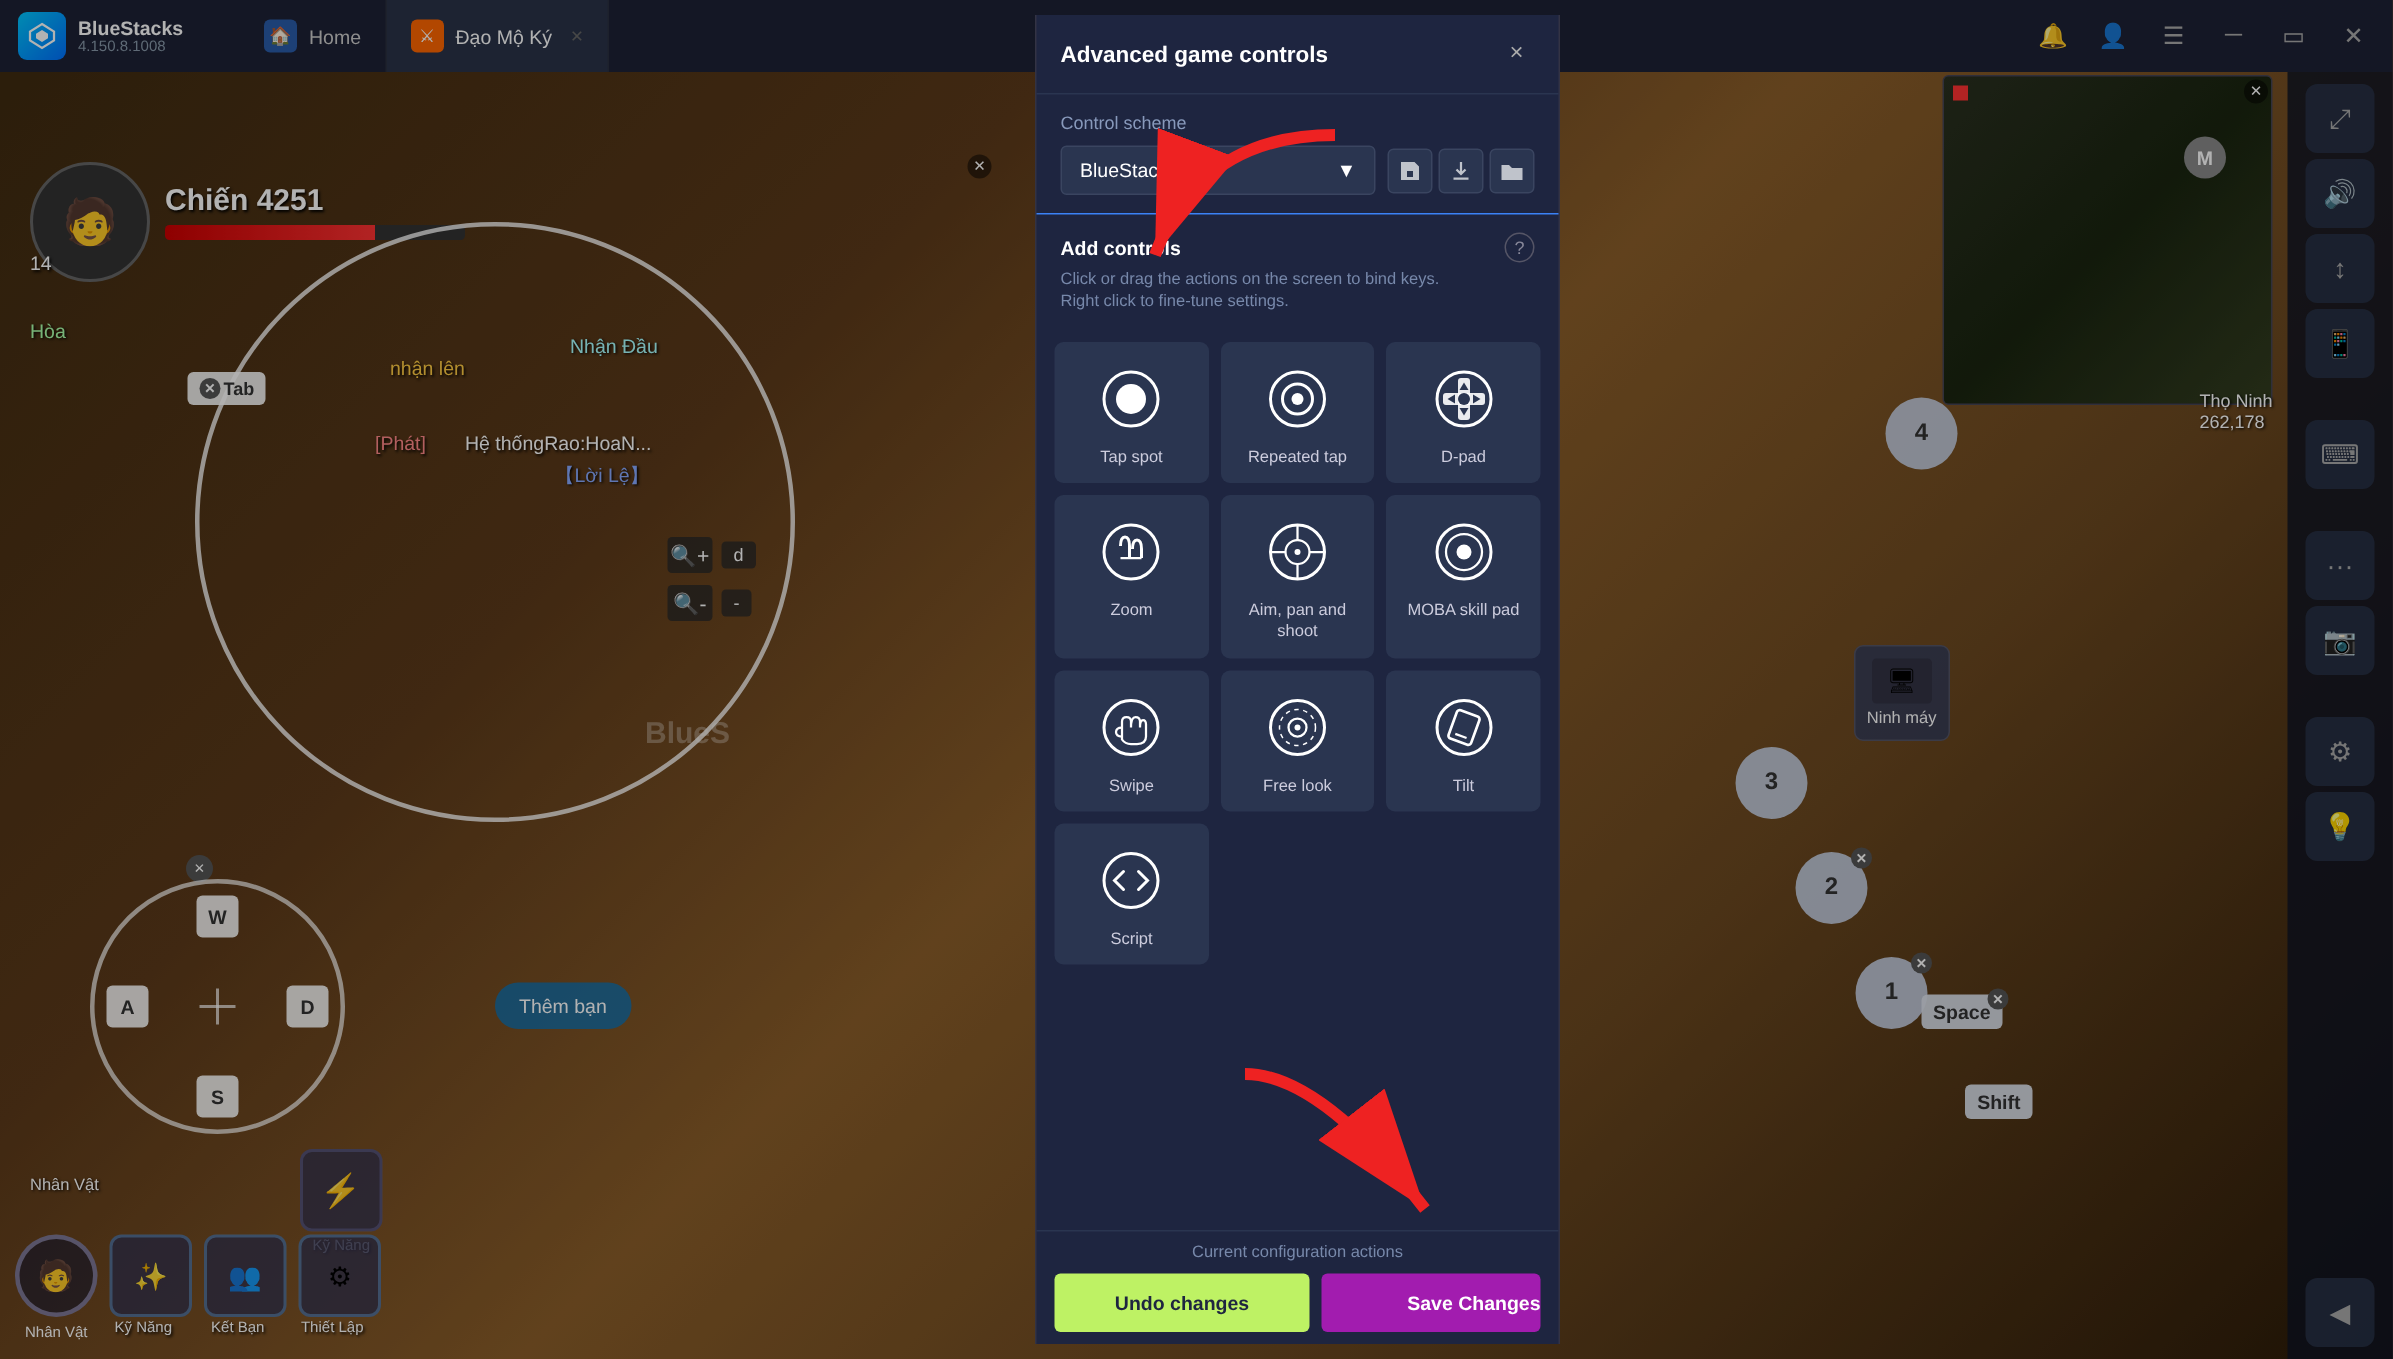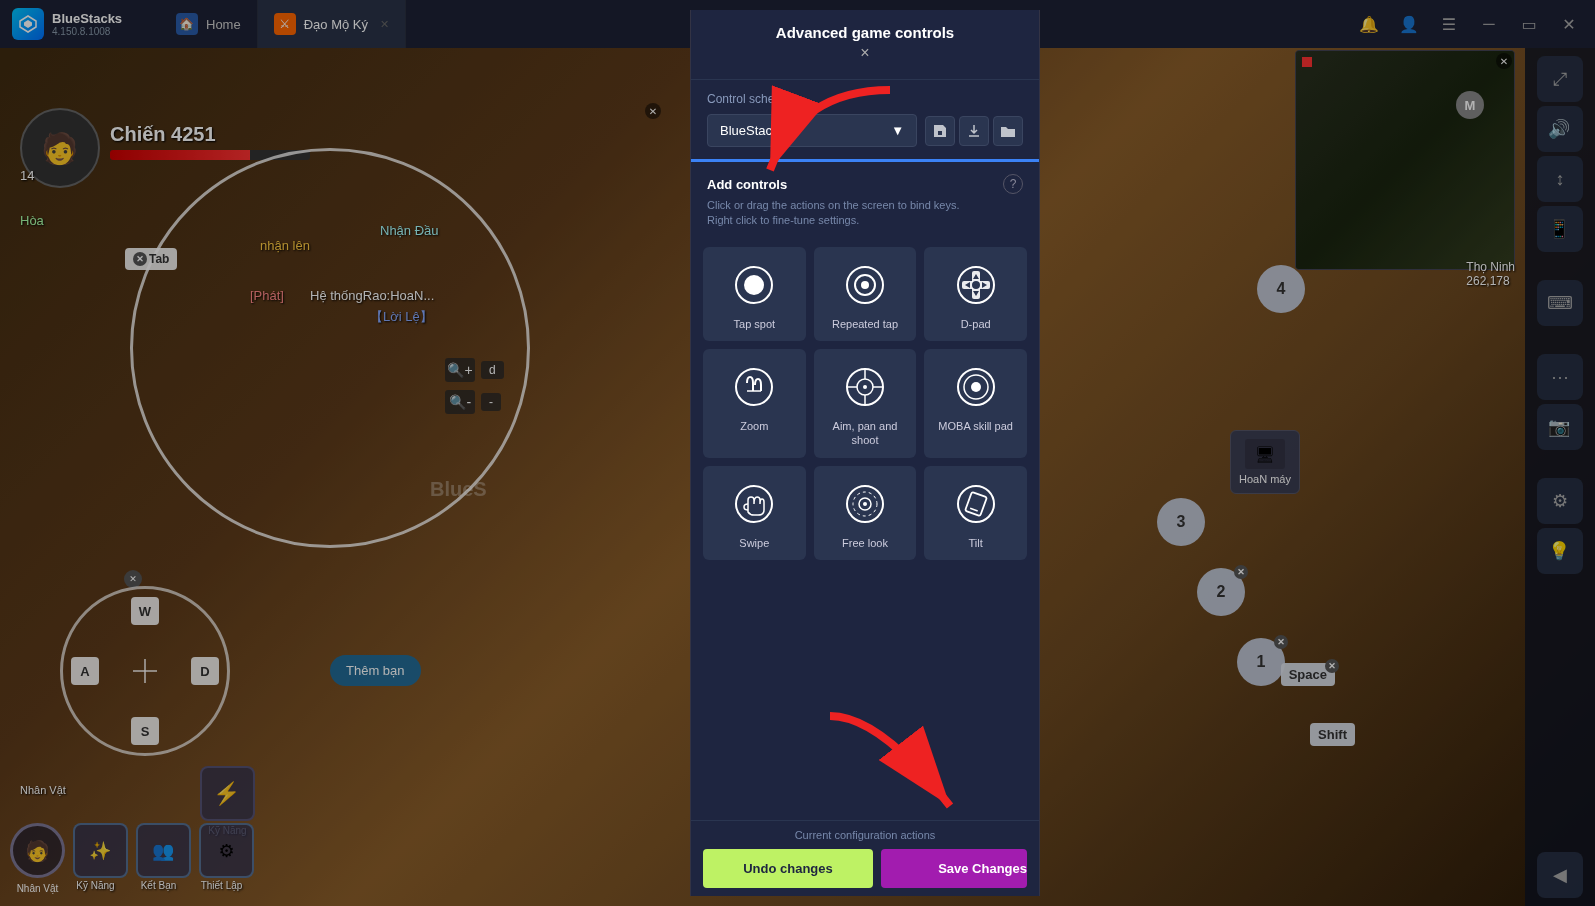--- a/index.html
+++ b/index.html
@@ -403,21 +403,20 @@
       display: flex;
       flex-direction: column;
     }
 
     .panel-header {
       display: flex;
       align-items: center;
       justify-content: space-between;
       padding: 14px 16px;
       border-bottom: 1px solid #2a3550;
-      flex-direction: column;
     }
 
     .panel-title {
       color: white;
       font-size: 15px;
       font-weight: 600;
     }
 
     .panel-close {
       width: 24px;
@@ -426,21 +425,21 @@
       align-items: center;
       justify-content: center;
       color: #aaa;
       cursor: pointer;
       font-size: 16px;
       border-radius: 3px;
     }
 
     .control-scheme-section {
       padding: 12px 16px;
-      border-bottom: 3px solid #3b82f6;
+      border-bottom: 1px solid #3b82f6;
     }
 
     .control-scheme-label {
       color: #8899bb;
       font-size: 12px;
       margin-bottom: 8px;
     }
 
     .control-scheme-row {
       display: flex;
@@ -824,21 +823,21 @@
   Space
 </div>
 
 <div class="key-badge" style="bottom:160px;right:240px;z-index:60;">
   Shift
 </div>
 
 <div style="position:absolute;top:430px;right:295px;z-index:60;">
   <div style="background:rgba(50,60,90,0.85);border:1px solid #556;border-radius:6px;padding:8px;display:flex;flex-direction:column;align-items:center;gap:4px;cursor:pointer;">
     <div style="width:40px;height:30px;background:#334;border-radius:3px;display:flex;align-items:center;justify-content:center;font-size:16px;">🖥</div>
-    <span style="color:white;font-size:11px;">HoaN máy</span>
+    <span style="color:white;font-size:11px;">Ninh máy</span>
   </div>
 </div>
 
 <div class="right-game-ui">
   <div class="right-btn" title="expand">⤢</div>
   <div class="right-btn">🔊</div>
   <div class="right-btn">↕</div>
   <div class="right-btn">📱</div>
   <div style="height:20px;"></div>
   <div class="right-btn">⌨</div>
@@ -1018,20 +1017,37 @@
             <circle cx="22" cy="22" r="18" fill="none" stroke="white" stroke-width="2"></circle>
 
             <rect x="14" y="12" width="16" height="20" rx="2" transform="rotate(20 22 22)" fill="none" stroke="white" stroke-width="1.8"></rect>
             <line x1="18" y1="28" x2="26" y2="28" transform="rotate(20 22 22)" stroke="white" stroke-width="1.5"></line>
           </svg>
         </div>
         <span class="control-label">Tilt</span>
       </div>
     </div>
 
+    <div class="controls-row">
+
+      <div class="control-item">
+        <div class="control-icon">
+          <svg class="ctrl-svg" viewBox="0 0 44 44">
+            <circle cx="22" cy="22" r="18" fill="none" stroke="white" stroke-width="2"></circle>
+
+            <path d="M17 16 L11 22 L17 28" stroke="white" stroke-width="2" fill="none" stroke-linecap="round"></path>
+            <path d="M27 16 L33 22 L27 28" stroke="white" stroke-width="2" fill="none" stroke-linecap="round"></path>
+          </svg>
+        </div>
+        <span class="control-label">Script</span>
+      </div>
+
+      <div style="flex:1"></div>
+      <div style="flex:1"></div>
+    </div>
 
   </div>
 
   <div class="panel-bottom">
     <div class="current-config-label">Current configuration actions</div>
     <div class="bottom-actions">
       <button class="btn-undo">Undo changes</button>
       <button class="btn-save">Save Changes</button>
     </div>
   </div>

